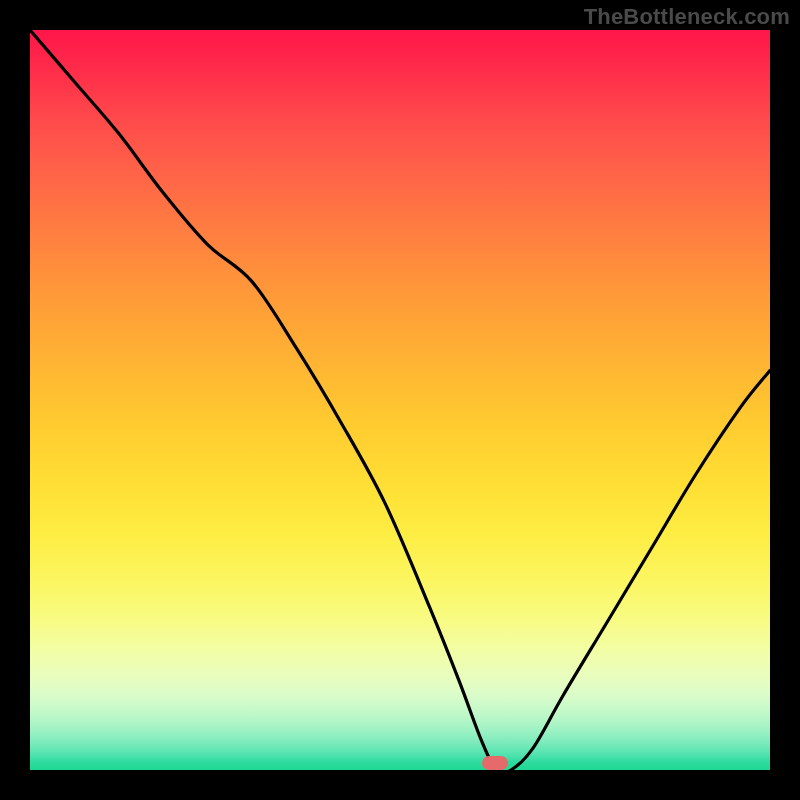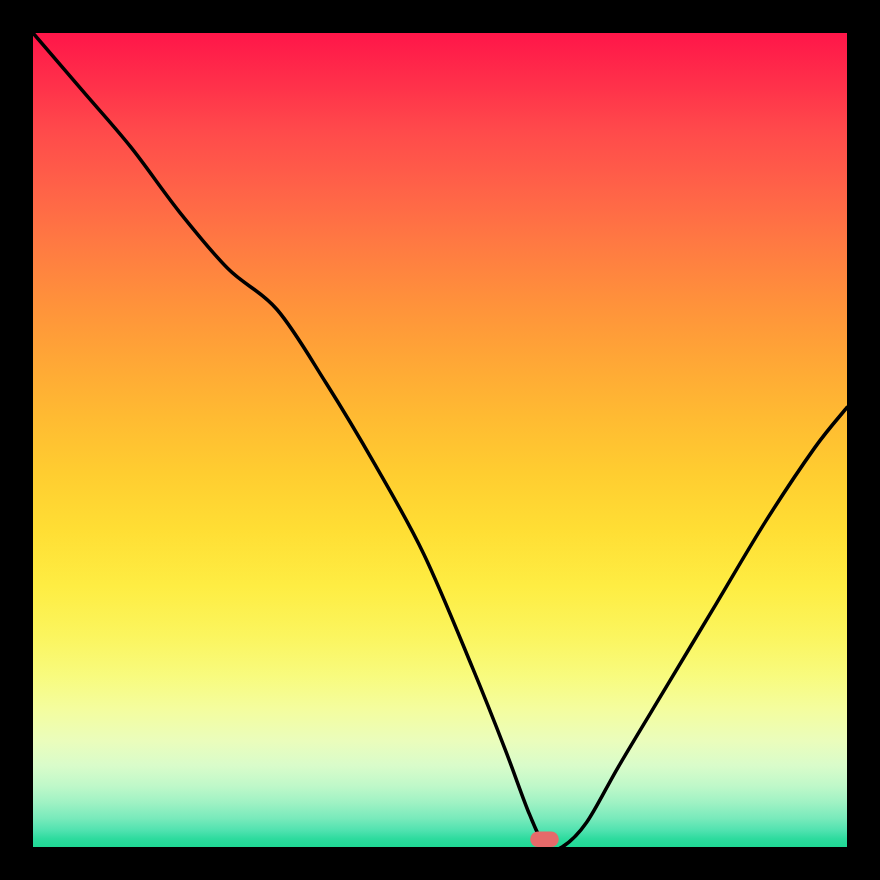--- a/index.html
+++ b/index.html
@@ -83,20 +83,21 @@
     border-radius: 7px;
     transform: translate(-50%, -50%);
     z-index: 5;
   }
 </style>
 </head>
 <body>
 
 <div class="frame">
 
+  <div class="watermark">TheBottleneck.com</div>
 
   <div class="plot-area">
     <div class="gradient-bg"></div>
 
     <svg class="curve" viewBox="0 0 740 740" preserveAspectRatio="none">
       <path d="M 0.0 0.0 C 7.4 8.6, 29.6 34.5, 44.4 51.8 C 59.2 69.1, 74.0 85.1, 88.8 103.6 C 103.6 122.1, 118.4 144.3, 133.2 162.8 C 148.0 181.3, 162.8 199.8, 177.6 214.6 C 192.4 229.4, 207.2 234.3, 222.0 251.6 C 236.8 268.9, 251.6 294.8, 266.4 318.2 C 281.2 341.6, 296.0 366.3, 310.8 392.2 C 325.6 418.1, 340.4 442.8, 355.2 473.6 C 370.0 504.4, 387.3 547.6, 399.6 577.2 C 411.9 606.8, 420.6 629.0, 429.2 651.2 C 437.8 673.4, 445.2 695.6, 451.4 710.4 C 457.6 725.2, 461.3 735.1, 466.2 740.0 C 471.1 744.9, 474.8 743.7, 481.0 740.0 C 487.2 736.3, 494.6 730.1, 503.2 717.8 C 511.8 705.5, 520.5 687.0, 532.8 666.0 C 545.1 645.0, 562.4 616.7, 577.2 592.0 C 592.0 567.3, 606.8 542.7, 621.6 518.0 C 636.4 493.3, 651.2 467.4, 666.0 444.0 C 680.8 420.6, 698.1 394.7, 710.4 377.4 C 722.7 360.1, 735.1 346.6, 740.0 340.4"></path>
     </svg>
 
     <div class="marker" style="left: 62.8%; top: 99%; background: rgb(230, 106, 106);"></div>
   </div>

